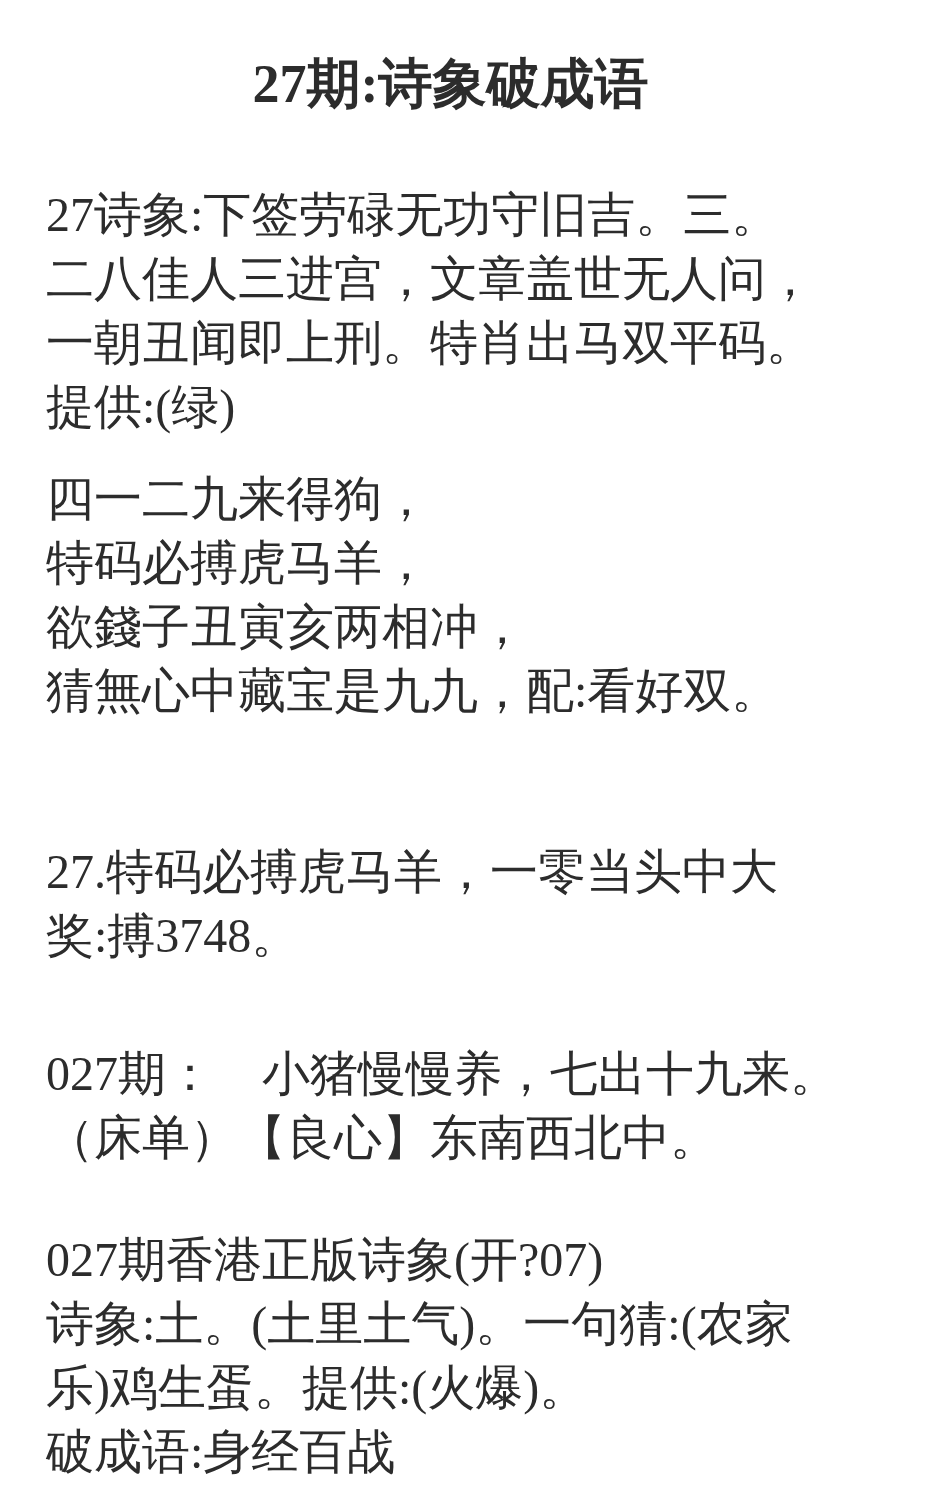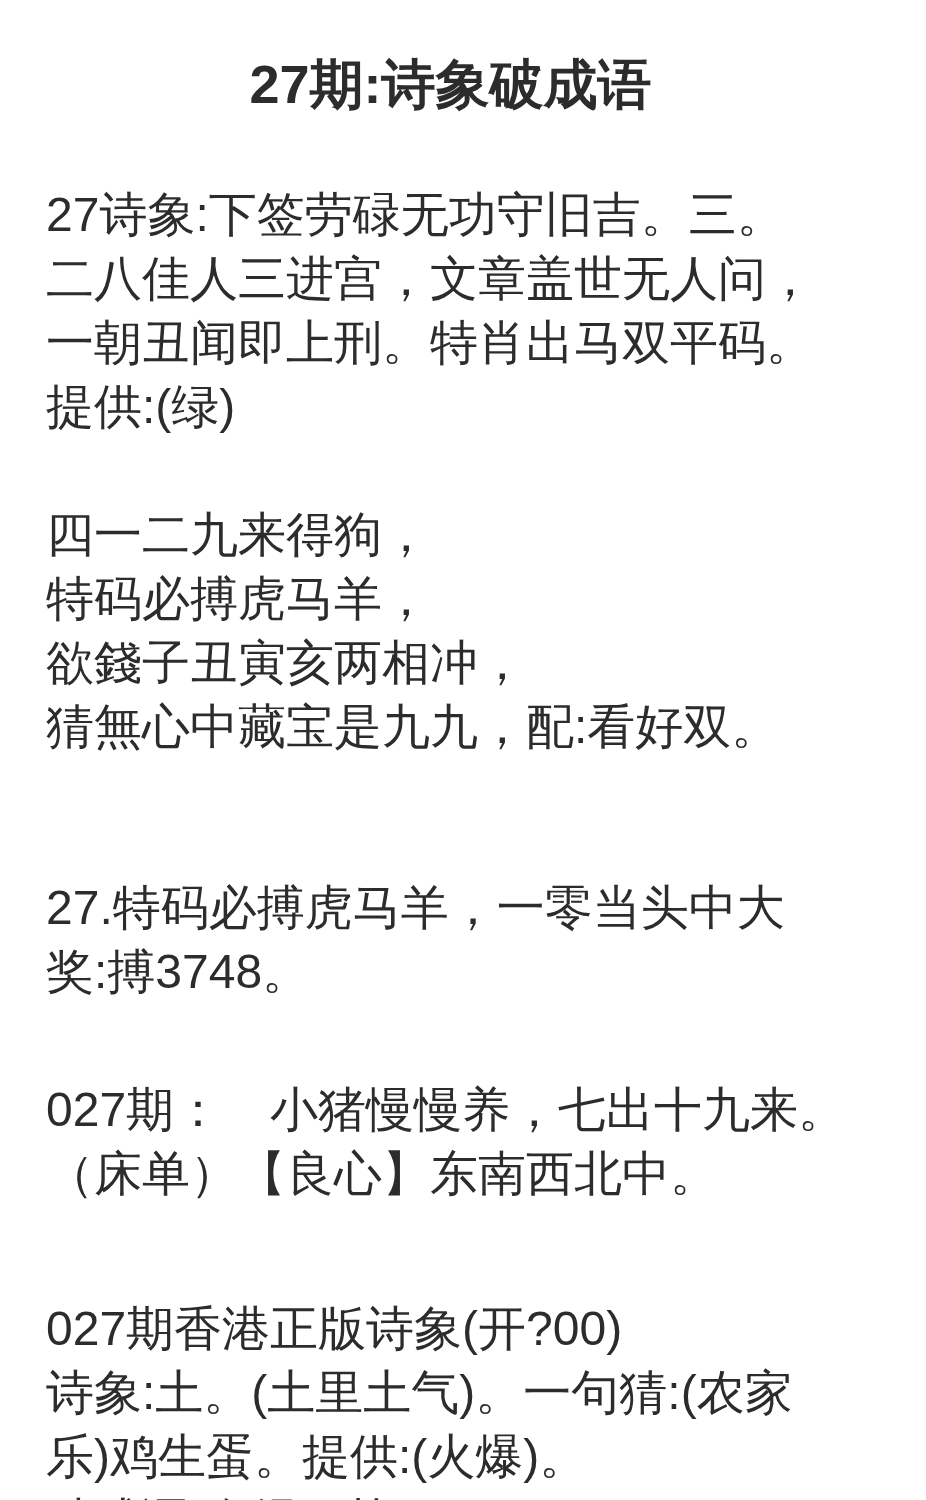--- a/index.html
+++ b/index.html
@@ -6,21 +6,21 @@
     margin: 0;
     padding: 0;
     background: #ffffff;
   }
   .page {
     position: relative;
     width: 899px;
     height: 1500px;
     background: #ffffff;
     color: #2c2c2c;
-    font-family: Liberation Sans, sans-serif;
+    font-family: Liberation Serif, serif;
     box-sizing: border-box;
     padding: 48px 44px 6px 46px;
     overflow: hidden;
   }
   .page-title {
     font-size: 54px;
     line-height: 72px;
     font-weight: bold;
     text-align: center;
     margin: 0 0 63px 0;
@@ -28,24 +28,24 @@
     white-space: pre-line;
   }
   .para {
     font-size: 48px;
     line-height: 64px;
     font-weight: 400;
     margin: 0;
     white-space: pre-line;
     letter-spacing: 0;
   }
-  .para.p1 { margin-bottom: 64px; }
+  .para.p1 { margin-bottom: 28px; }
   .para.p2 { margin-bottom: 117px; }
   .para.p3 { margin-bottom: 74px; }
-  .para.p4 { margin-bottom: 91px; }
+  .para.p4 { margin-bottom: 58px; }
   .para.p5 { margin-bottom: 0; }
 </style>
 </head>
 <body>
 
 <div class="page">
   <h1 class="page-title">27期:诗象破成语</h1>
 
   <p class="para p1">27诗象:下签劳碌无功守旧吉。三。
 二八佳人三进宫，文章盖世无人问，
@@ -56,17 +56,17 @@
 特码必搏虎马羊，
 欲錢子丑寅亥两相冲，
 猜無心中藏宝是九九，配:看好双。</p>
 
   <p class="para p3">27.特码必搏虎马羊，一零当头中大
 奖:搏3748。</p>
 
   <p class="para p4">027期：　小猪慢慢养，七出十九来。
 （床单）【良心】东南西北中。</p>
 
-  <p class="para p5">027期香港正版诗象(开?00)
+  <p class="para p5">027期香港正版诗象(开?07)
 诗象:土。(土里土气)。一句猜:(农家
 乐)鸡生蛋。提供:(火爆)。
 破成语:身经百战</p>
 </div>
 
 </body></html>

